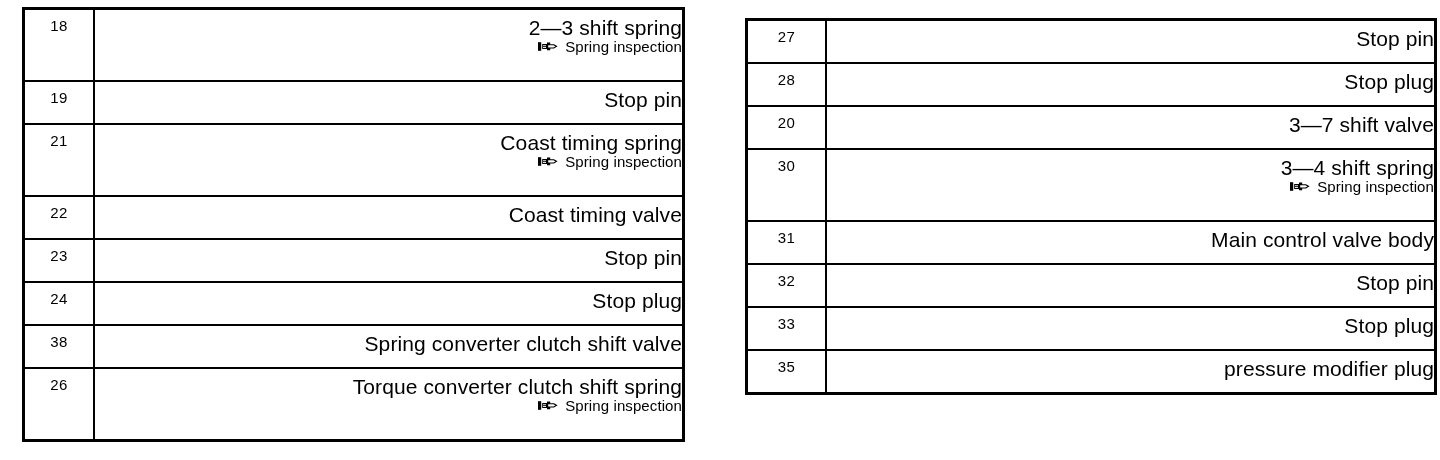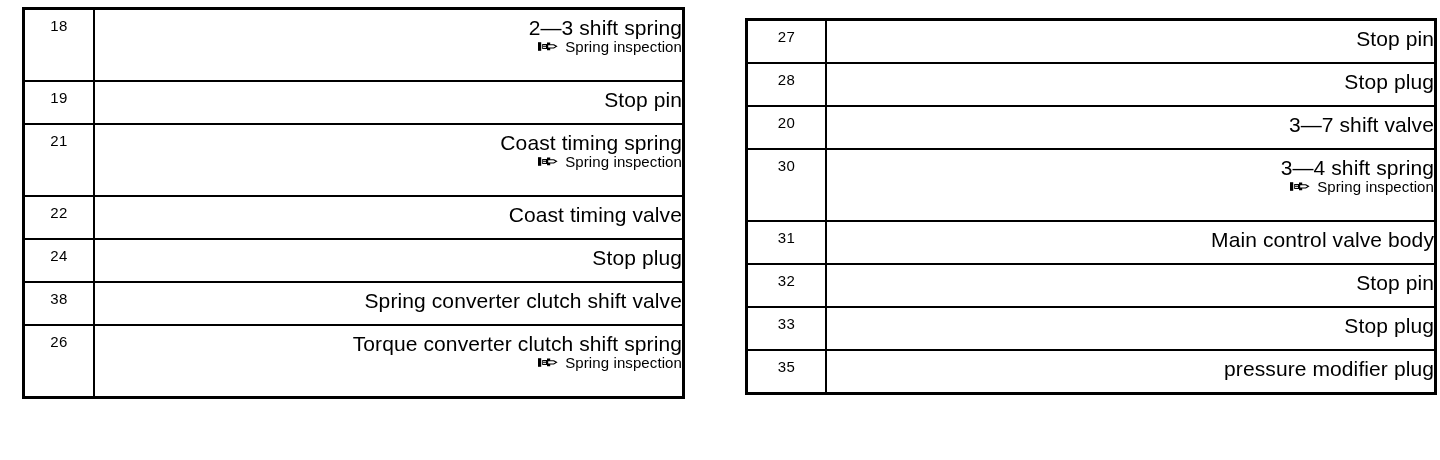--- a/index.html
+++ b/index.html
@@ -153,20 +153,26 @@
                 </svg></span><span>Spring inspection</span></span>
           </td>
         </tr>
         <tr class="parts-row row-single">
           <td class="cell-num">22</td>
           <td class="cell-desc">
             <span class="desc-main">Coast timing valve</span>
           </td>
         </tr>
         <tr class="parts-row row-single">
+          <td class="cell-num">23</td>
+          <td class="cell-desc">
+            <span class="desc-main">Stop pin</span>
+          </td>
+        </tr>
+        <tr class="parts-row row-single">
           <td class="cell-num">24</td>
           <td class="cell-desc">
             <span class="desc-main">Stop plug</span>
           </td>
         </tr>
         <tr class="parts-row row-single">
           <td class="cell-num">38</td>
           <td class="cell-desc">
             <span class="desc-main">Spring converter clutch shift valve</span>
           </td>

